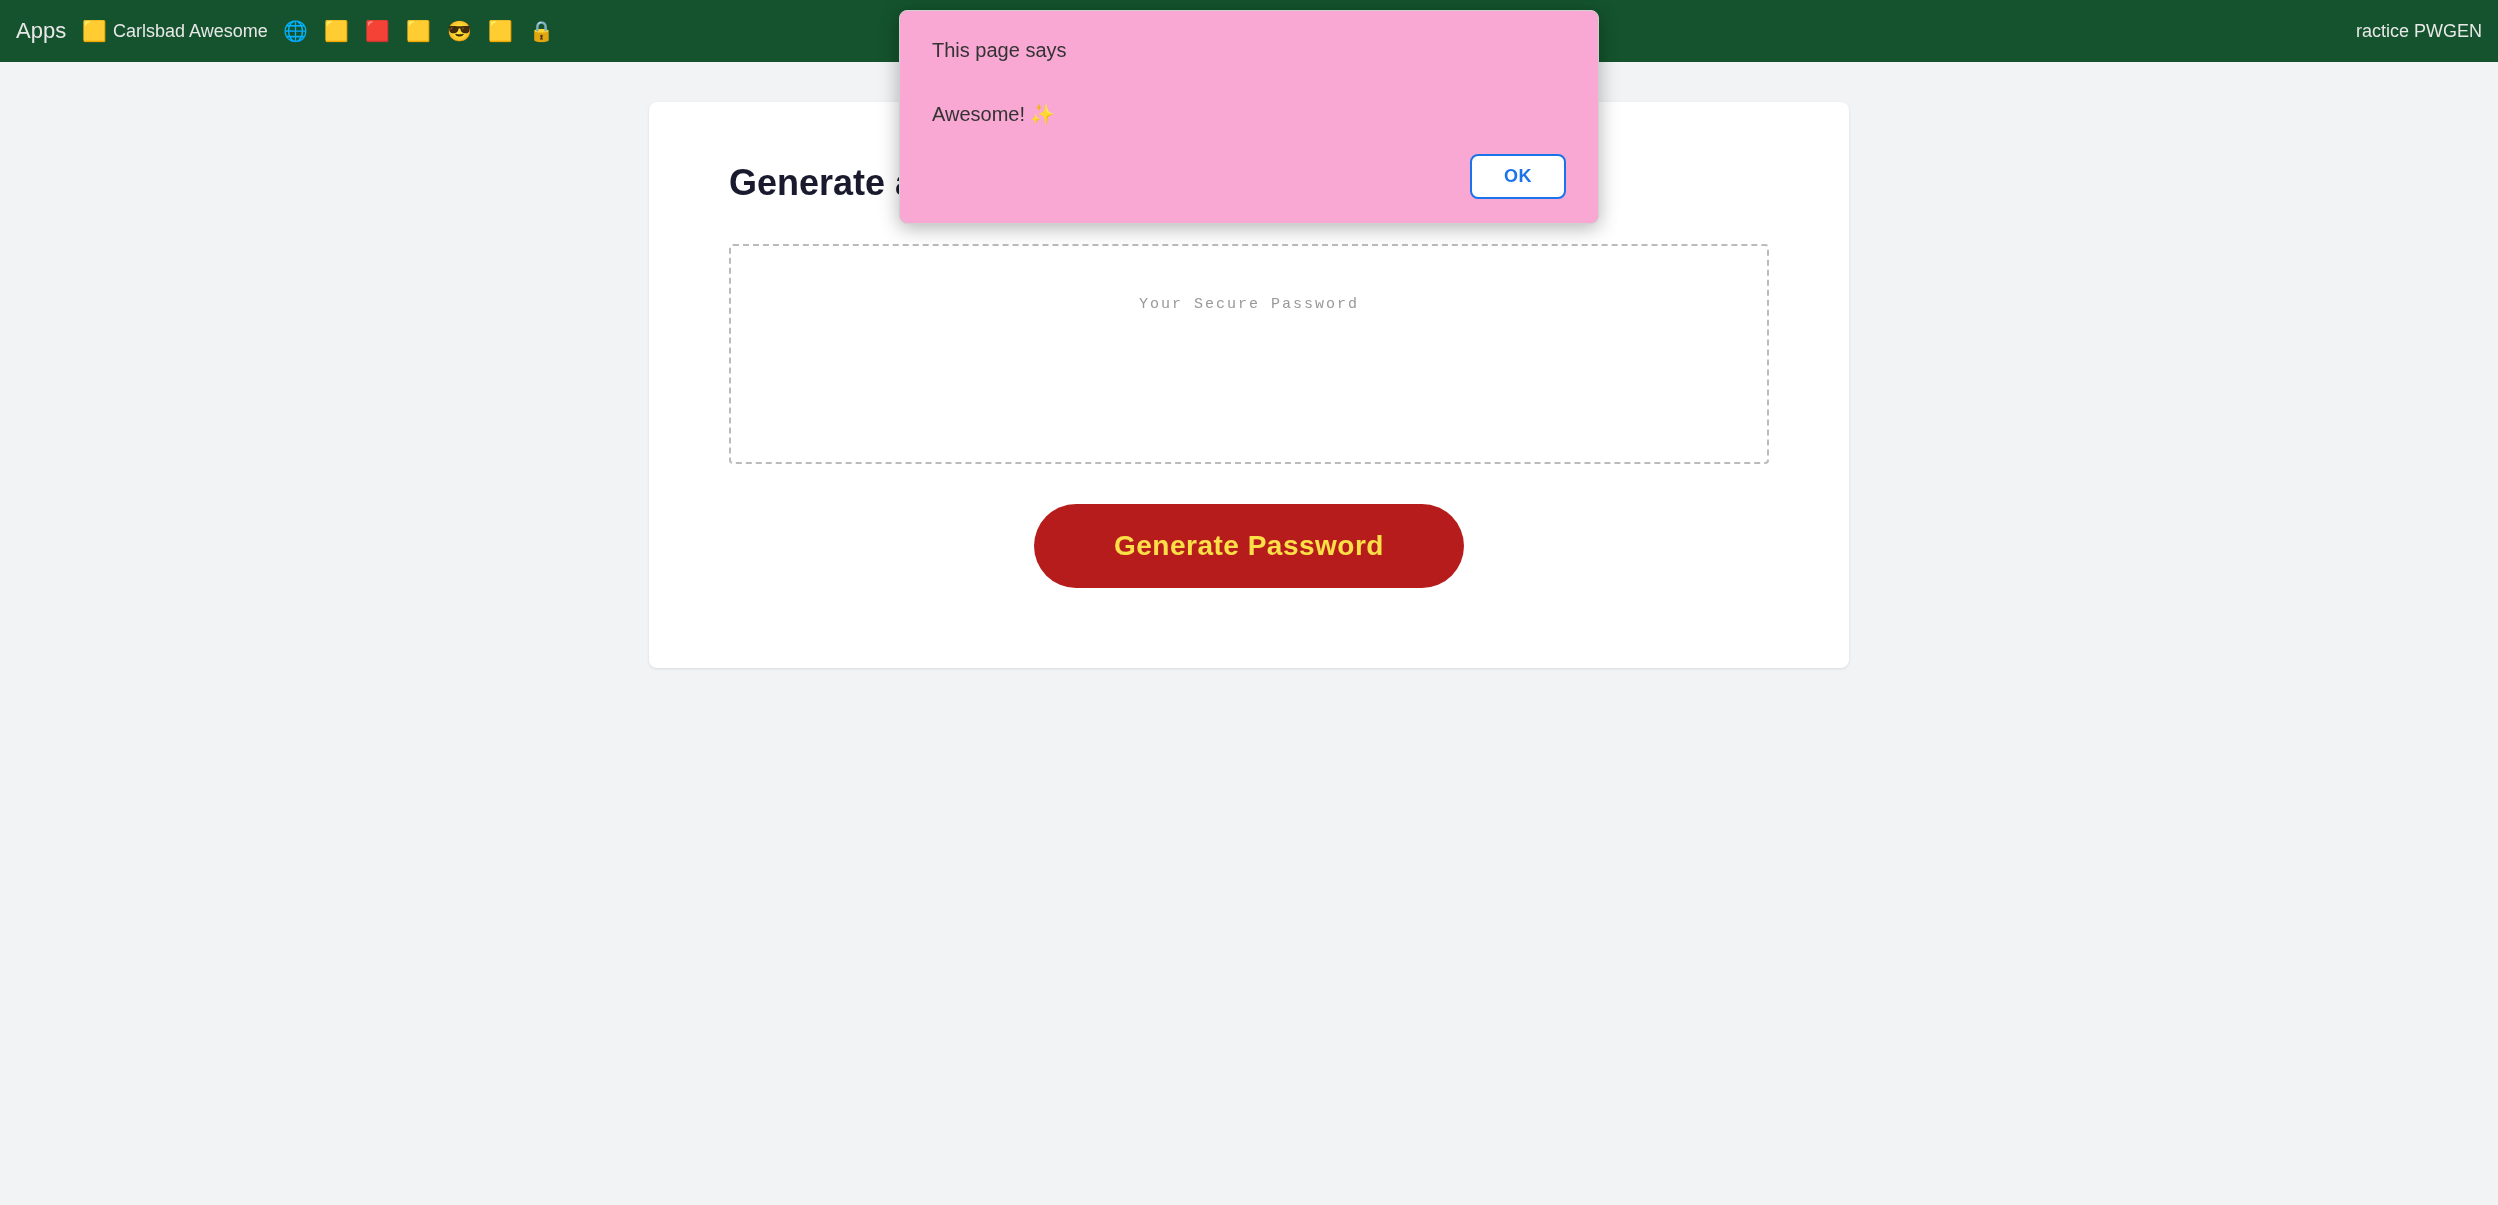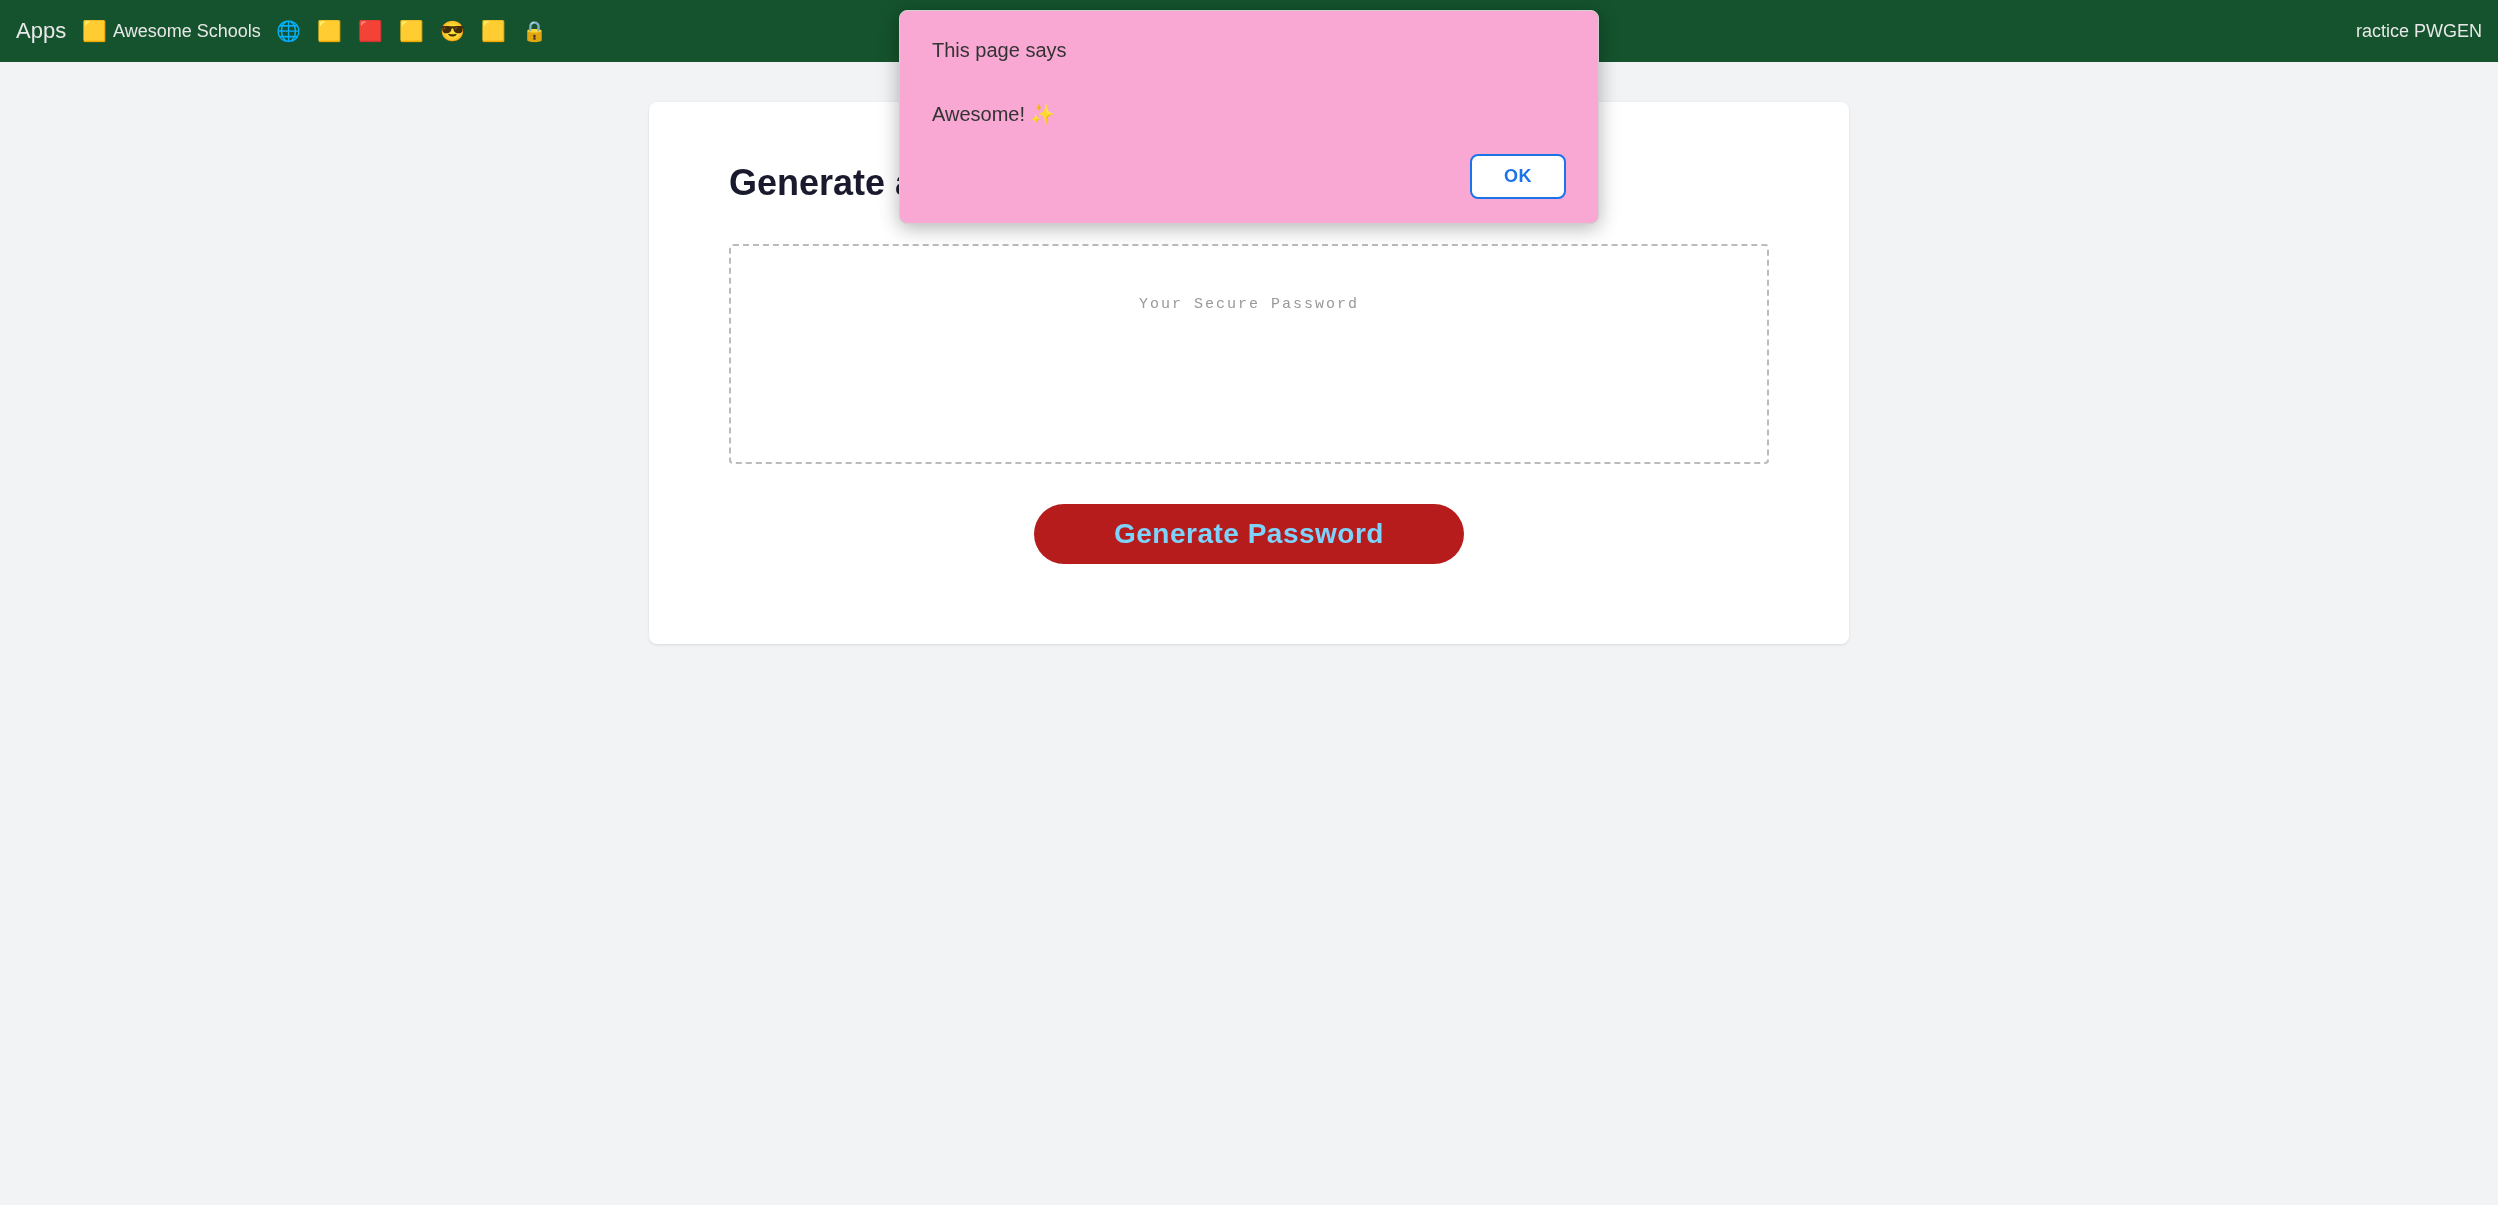--- a/index.html
+++ b/index.html
@@ -104,24 +104,24 @@
       font-family: Liberation Mono, monospace;
       font-size: 15px;
       letter-spacing: 2px;
       padding-top: 10px;
     }
 
     .generate-btn {
       display: block;
       margin: 0 auto;
       background: #b71c1c;
-      color: #7dd3fc;
+      color: #fde047;
       border: none;
       border-radius: 50px;
-      padding: 14px 80px;
+      padding: 26px 80px;
       font-size: 28px;
       font-weight: 600;
       cursor: pointer;
       letter-spacing: 0.5px;
     }
 
     
     .modal-overlay {
       position: fixed;
       top: 0;
@@ -178,21 +178,21 @@
     }
   </style>
 </head>
 <body>
 
 <div class="top-bar">
   <span class="top-bar-apps">Apps</span>
 
   <div class="bookmark-item">
     <span class="bookmark-icon">🟨</span>
-    <span>Awesome Schools</span>
+    <span>Carlsbad Awesome</span>
   </div>
 
   <div class="bookmark-item">
     <span class="bookmark-icon">🌐</span>
   </div>
 
   <div class="bookmark-item">
     <span class="bookmark-icon">🟨</span>
   </div>
 

